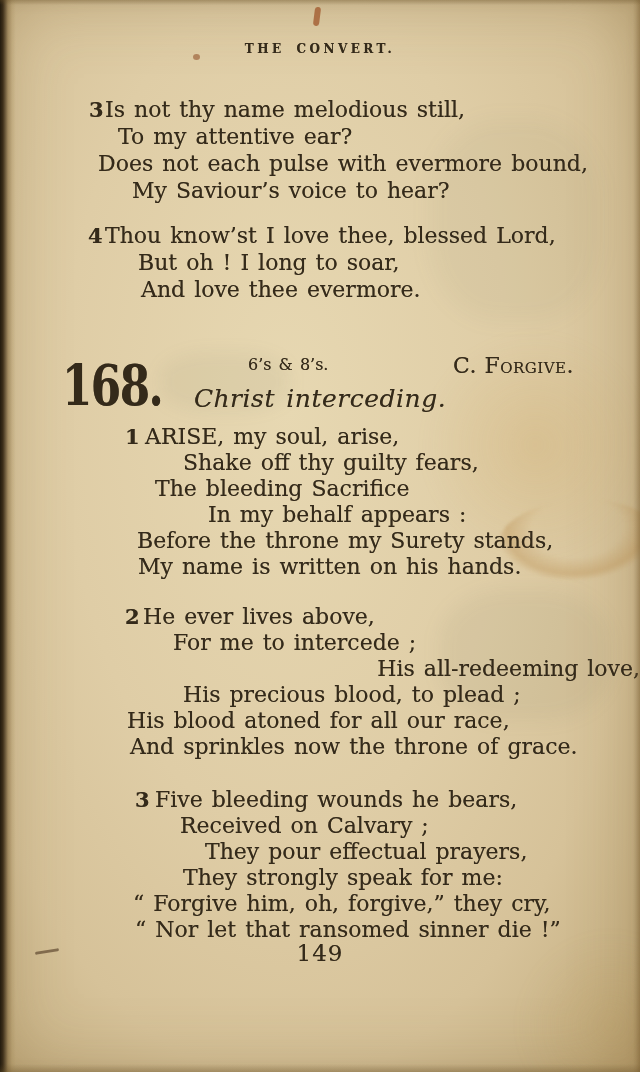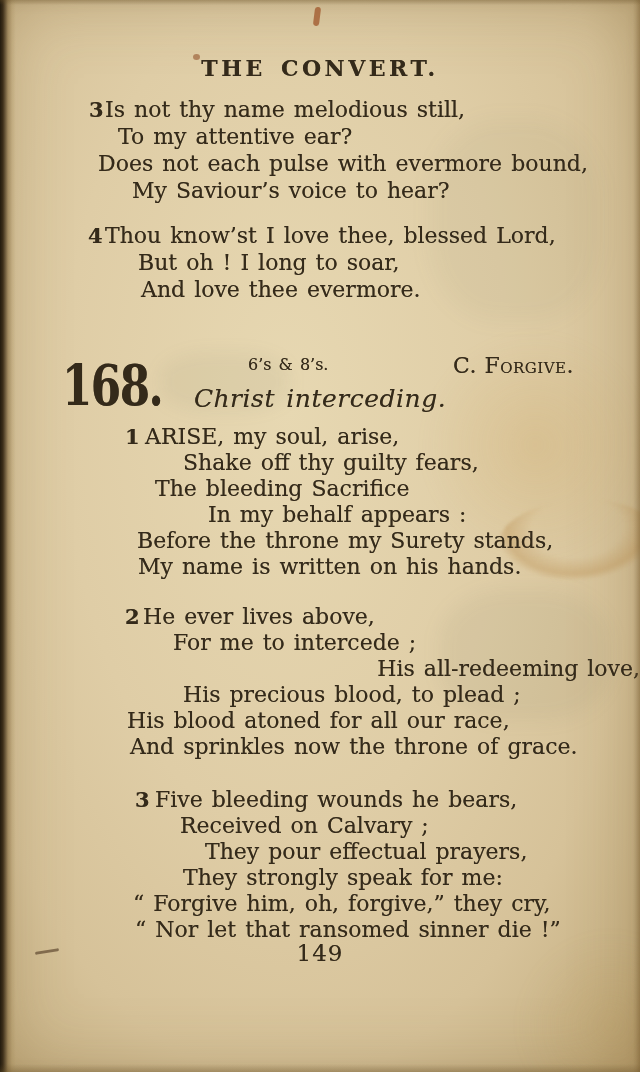--- a/index.html
+++ b/index.html
@@ -28,22 +28,22 @@
     background: linear-gradient(to bottom, rgba(105,82,40,.35), rgba(105,82,40,0));
   }
   .edge-bottom {
     position:absolute; left:0; bottom:0; right:0; height:8px;
     background: linear-gradient(to top, rgba(105,82,40,.32), rgba(105,82,40,0));
   }
 
   
   .ink { color:#342a1a; text-shadow:0 0 .4px rgba(52,42,26,.55); }
   .running-head {
-    position:absolute; top:55px; left:0; width:100%;
-    text-align:center; font-size:22px; font-weight:bold;
+    position:absolute; top:42px; left:0; width:100%;
+    text-align:center; font-size:12px; font-weight:bold;
     letter-spacing:3.5px; word-spacing:4px; white-space:nowrap;
   }
 
   .verse-group { position:absolute; left:0; top:0; width:100%; }
   .verse { position:absolute; left:0; width:100%; }
   .vnum { position:absolute; top:0; font-weight:bold; font-size:21px; }
   .vline { white-space:nowrap; font-size:22px; word-spacing:2px; }
 
   
   .hymn-number {

